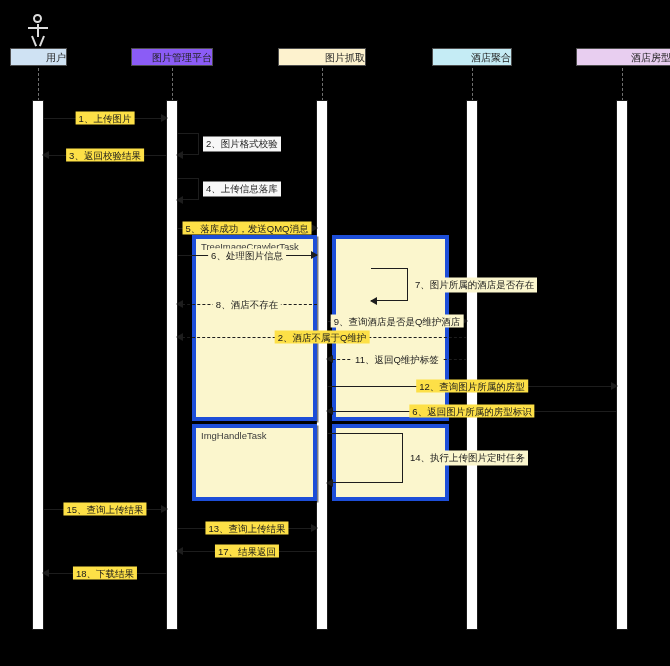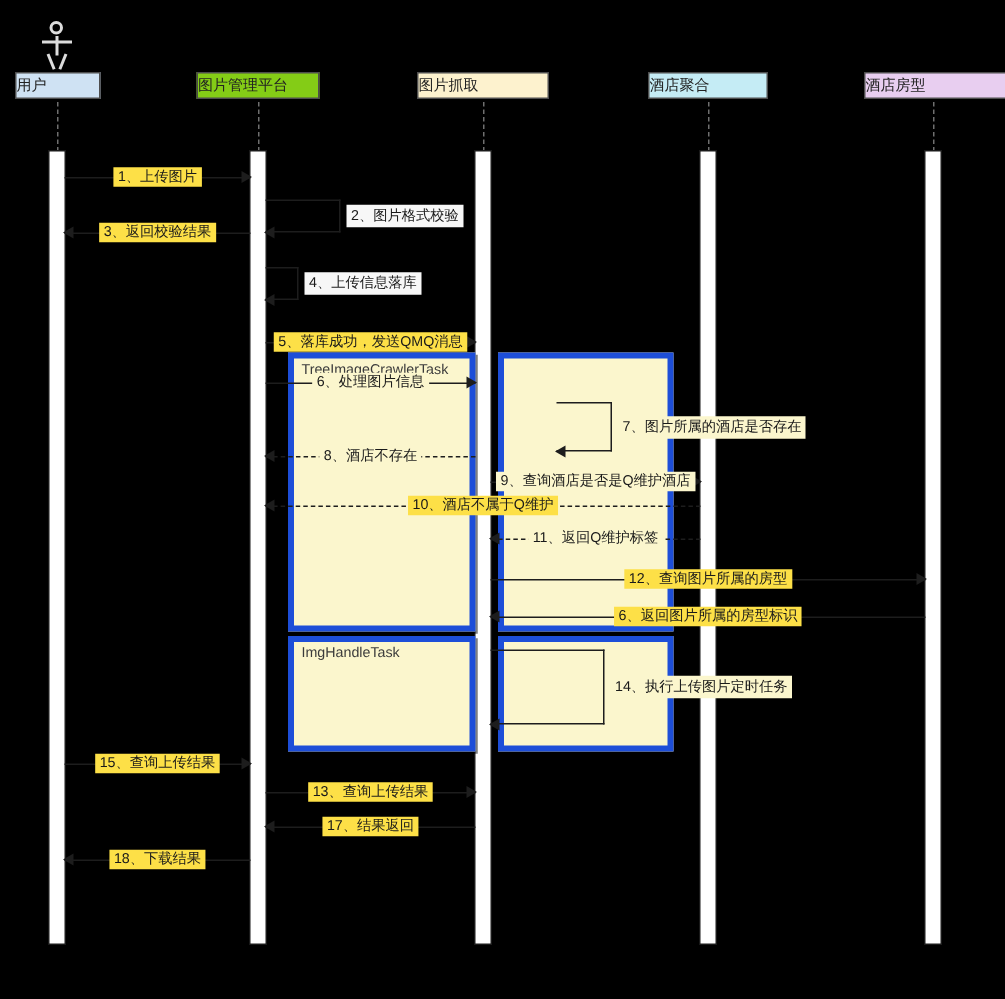--- a/index.html
+++ b/index.html
@@ -11,21 +11,21 @@
   .actor .head{position:absolute;left:6px;top:0;width:9px;height:9px;border-radius:50%;
                border:2px solid #dcdcdc;background:#000;box-sizing:border-box;}
   .actor .body{position:absolute;left:10px;top:10px;width:2px;height:13px;background:#dcdcdc;}
   .actor .arms{position:absolute;left:1px;top:13px;width:20px;height:2px;background:#dcdcdc;}
   .actor .legl{position:absolute;left:4px;top:22px;width:2px;height:11px;background:#dcdcdc;
                transform-origin:top center;transform:rotate(-22deg);}
   .actor .legr{position:absolute;left:16px;top:22px;width:2px;height:11px;background:#dcdcdc;
                transform-origin:top center;transform:rotate(22deg);}
 
   
-  .phead{position:absolute;height:18px;line-height:18px;text-align:left;
+  .phead{position:absolute;height:18px;line-height:18px;text-align:right;
          border:1px solid #4d4d4d;font-size:10px;color:#222;
          box-shadow:1.5px 1.5px 0 rgba(0,0,0,.55);box-sizing:border-box;
          white-space:nowrap;overflow:hidden;}
 
   
   .lifeline{position:absolute;width:0;border-left:1px dashed #6f6f6f;}
   .activation{position:absolute;width:12px;background:#ffffff;border:1px solid #1a1a1a;
               box-sizing:border-box;}
 
   
@@ -78,38 +78,38 @@
     <div class="activation" style="left: 32px; top: 100px; height: 530px;"></div>
     <div class="lifeline" style="left: 172px; top: 68px; height: 562px;"></div>
     <div class="activation" style="left: 166px; top: 100px; height: 530px;"></div>
     <div class="lifeline" style="left: 322px; top: 68px; height: 562px;"></div>
     <div class="activation" style="left: 316px; top: 100px; height: 530px;"></div>
     <div class="lifeline" style="left: 472px; top: 68px; height: 562px;"></div>
     <div class="activation" style="left: 466px; top: 100px; height: 530px;"></div>
     <div class="lifeline" style="left: 622px; top: 68px; height: 562px;"></div>
     <div class="activation" style="left: 616px; top: 100px; height: 530px;"></div>
     <div class="phead" style="left: 10px; top: 48px; width: 57px; background: rgb(207, 226, 243);">用户</div>
-    <div class="phead" style="left: 131px; top: 48px; width: 82px; background: #84cc16;">图片管理平台</div>
+    <div class="phead" style="left: 131px; top: 48px; width: 82px; background: #8b5cf6;">图片管理平台</div>
     <div class="phead" style="left: 278px; top: 48px; width: 88px; background: rgb(253, 242, 206);">图片抓取</div>
     <div class="phead" style="left: 432px; top: 48px; width: 80px; background: rgb(197, 236, 245);">酒店聚合</div>
     <div class="phead" style="left: 576px; top: 48px; width: 96px; background: rgb(232, 206, 240);">酒店房型</div>
     <div class="taskbox" style="left: 192px; top: 235px; width: 125px; height: 186px; background: rgb(251, 246, 205);">
       <div class="tlabel">TreeImageCrawlerTask</div>
     </div>
     <div class="taskbox" style="left: 332px; top: 235px; width: 117px; height: 186px; background: rgb(251, 246, 205);"></div>
     <div class="taskbox" style="left: 192px; top: 424px; width: 125px; height: 77px; background: rgb(251, 246, 205);">
       <div class="tlabel">ImgHandleTask</div>
     </div>
     <div class="taskbox" style="left: 332px; top: 424px; width: 117px; height: 77px; background: rgb(251, 246, 205);"></div>
     <div class="msg solid" style="left: 43px; top: 118px; width: 124px;">
       <div class="line"></div>
       <div class="head-r"></div>
       <div class="mlabel">1、上传图片</div>
     </div>
-    <div class="selfmsg" style="left: 177px; top: 133px; width: 22px; height: 22px; padding-left: 28px;">
+    <div class="selfmsg" style="left: 177px; top: 133px; width: 22px; height: 22px;">
       <div class="top"></div>
       <div class="right" style="height: 22px;"></div>
       <div class="bot"></div>
       <div class="ahead"></div>
       <div class="slabel">2、图片格式校验</div>
     </div>
     <div class="msg solid" style="left: 43px; top: 155px; width: 124px;">
       <div class="line"></div>
       <div class="head-l"></div>
       <div class="mlabel">3、返回校验结果</div>
@@ -144,21 +144,21 @@
       <div class="mlabel">8、酒店不存在</div>
     </div>
     <div class="msg solid onyellow" style="left: 327px; top: 321px; width: 140px;">
       <div class="line"></div>
       <div class="head-r"></div>
       <div class="mlabel">9、查询酒店是否是Q维护酒店</div>
     </div>
     <div class="msg dashed" style="left: 177px; top: 337px; width: 290px;">
       <div class="line"></div>
       <div class="head-l"></div>
-      <div class="mlabel">10、酒店不属于Q维护</div>
+      <div class="mlabel">2、酒店不属于Q维护</div>
     </div>
     <div class="msg dashed onyellow" style="left: 327px; top: 359px; width: 140px;">
       <div class="line"></div>
       <div class="head-l"></div>
       <div class="mlabel">11、返回Q维护标签</div>
     </div>
     <div class="msg solid" style="left: 327px; top: 386px; width: 290px;">
       <div class="line"></div>
       <div class="head-r"></div>
       <div class="mlabel">12、查询图片所属的房型</div>

